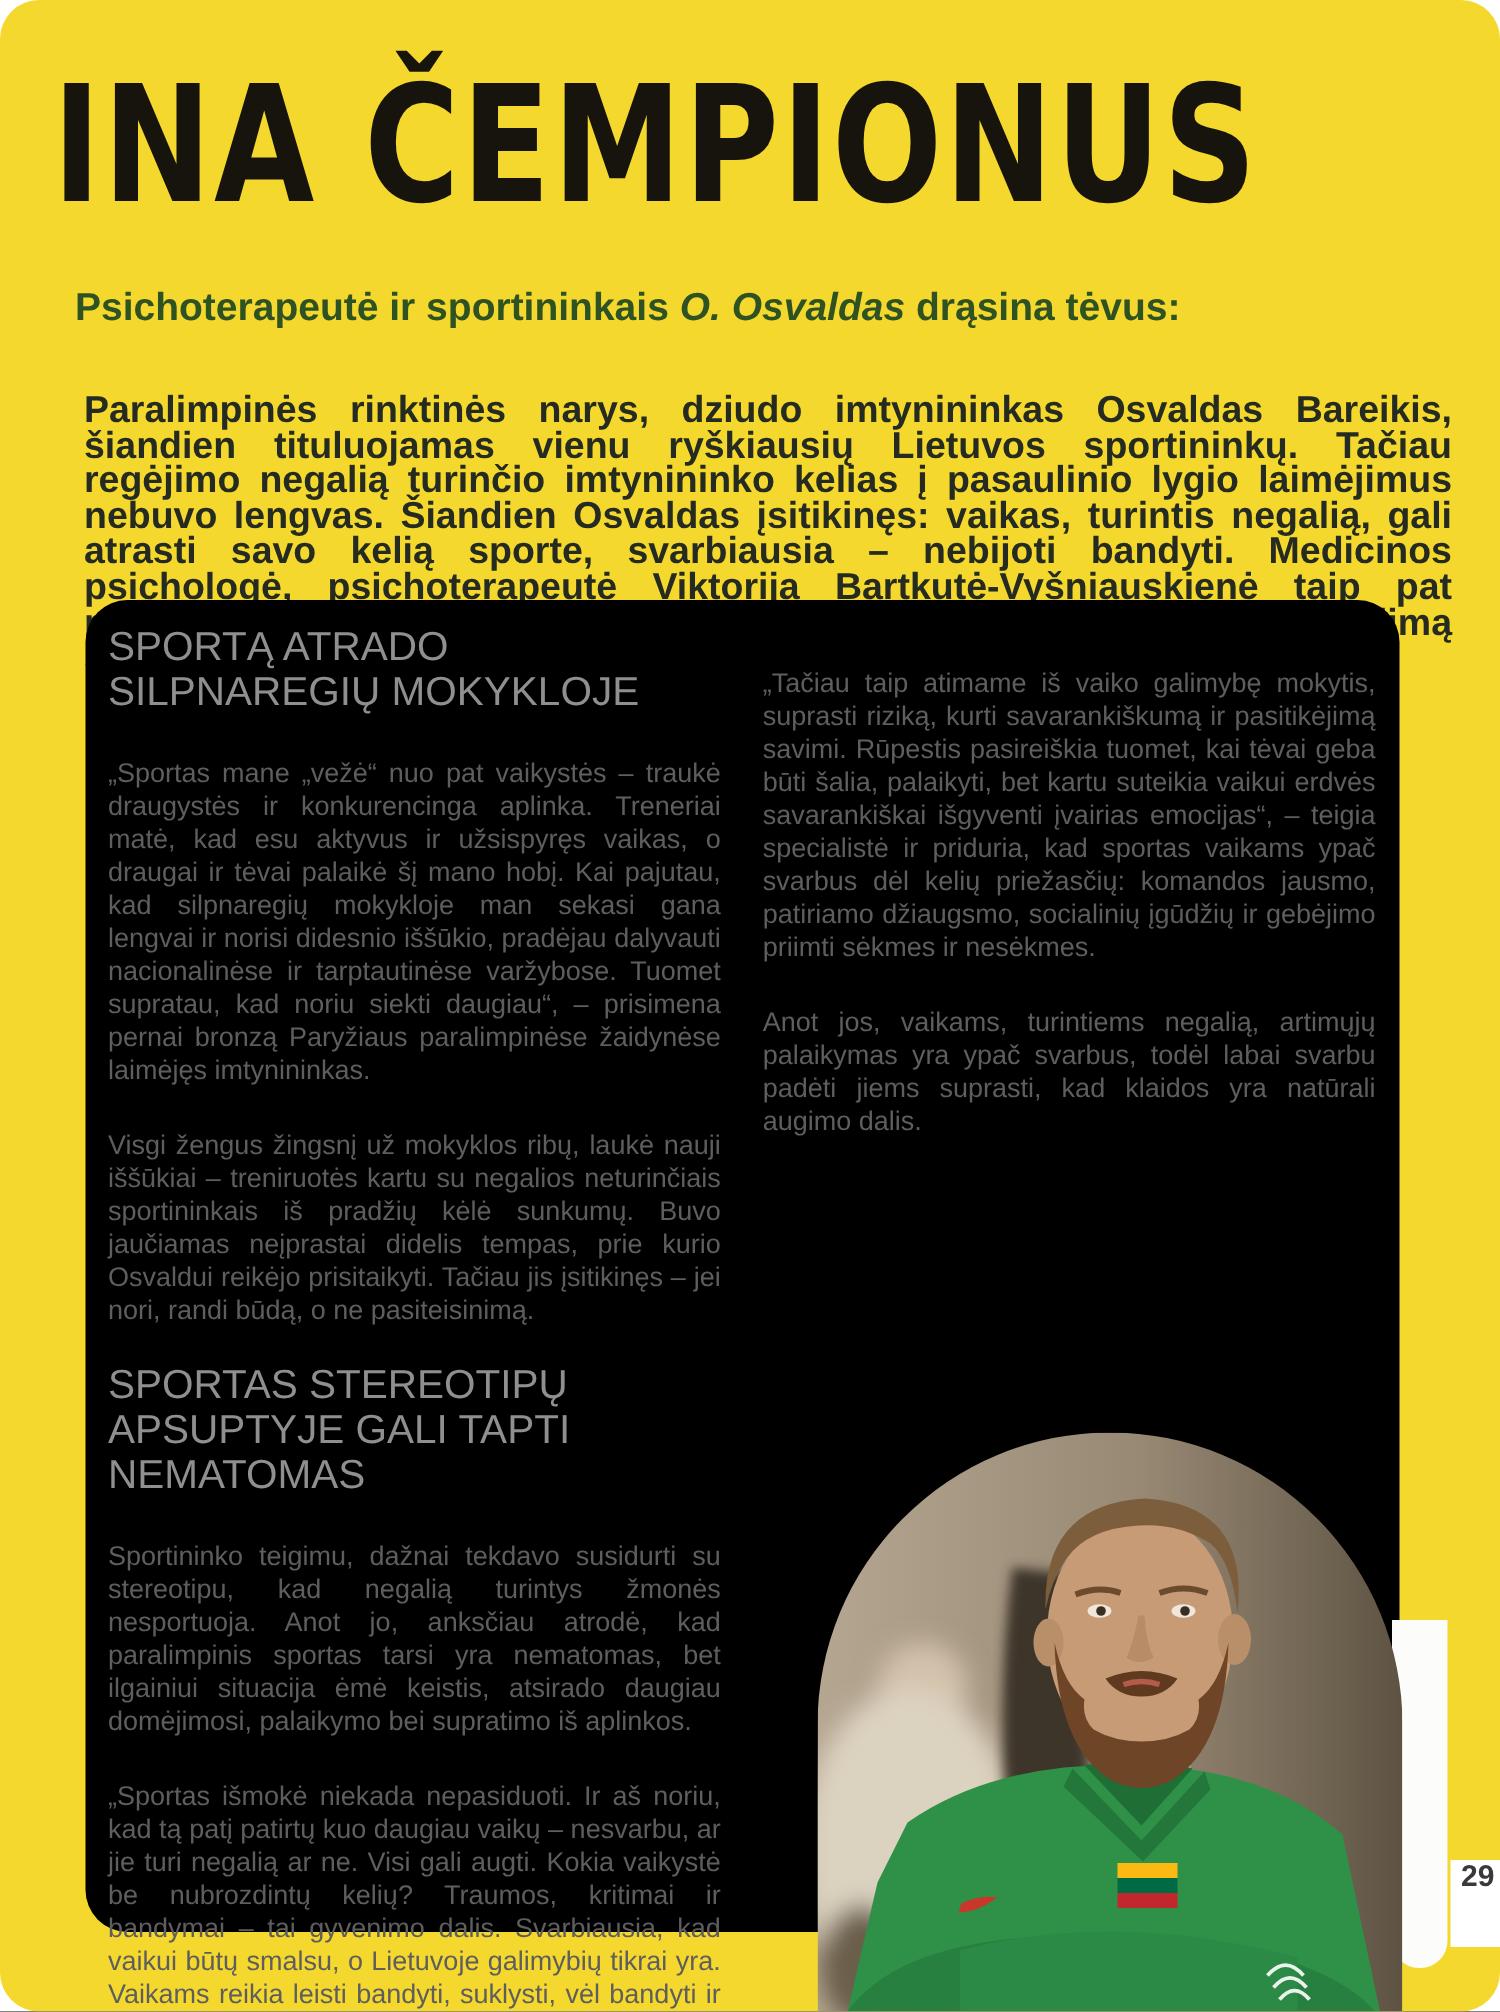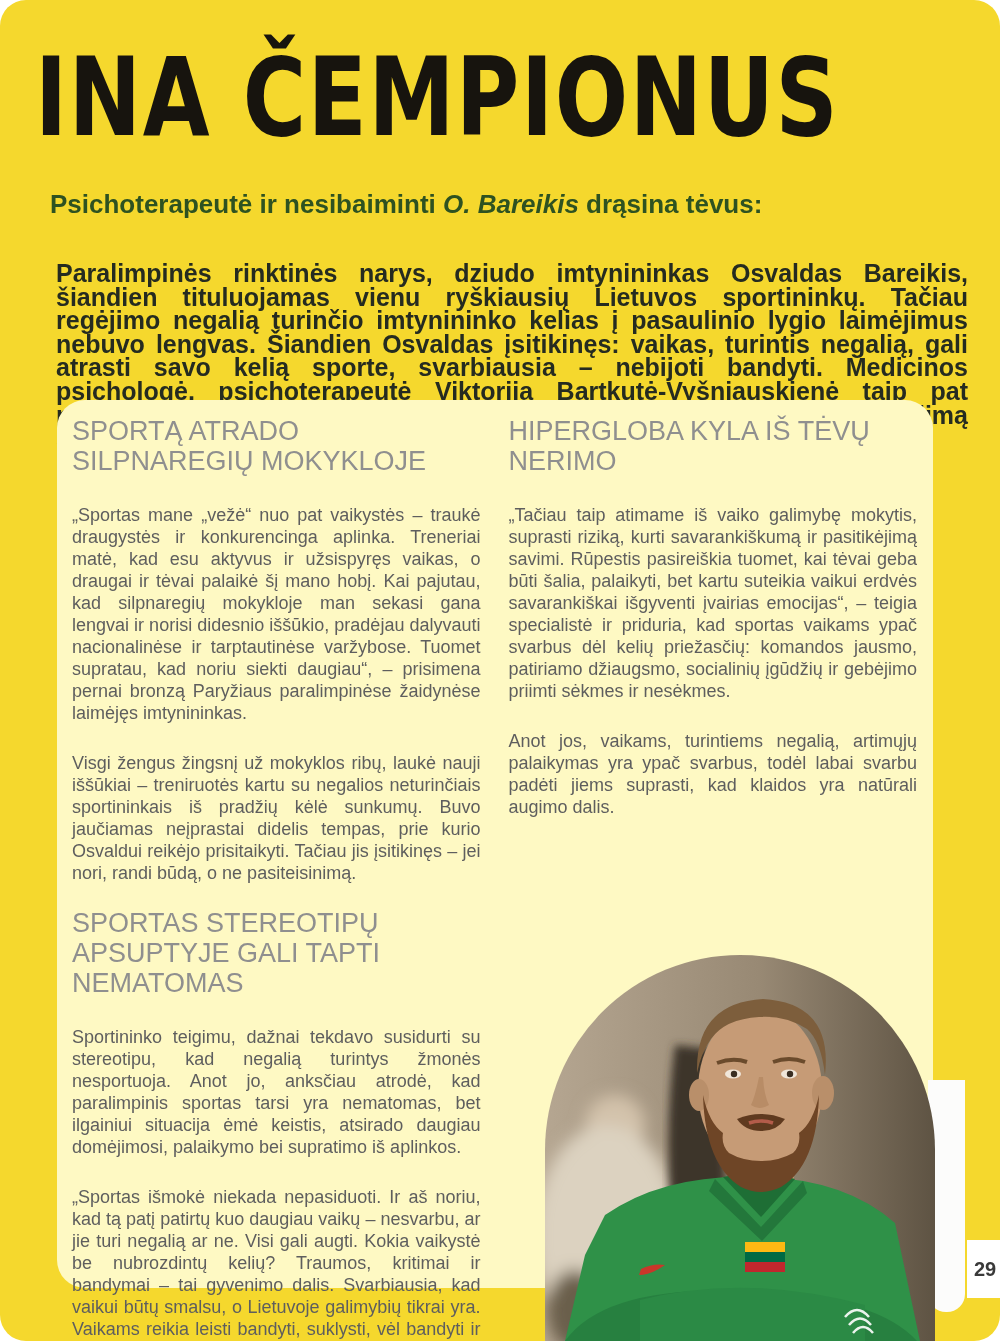--- a/index.html
+++ b/index.html
@@ -43,21 +43,21 @@
     font-weight: 700;
     line-height: 23.6px;
     color: #252B20;
     text-align: justify;
   }
   .panel {
     position: absolute;
     top: 400px; left: 57px;
     width: 876px;
     height: 888px;
-    background: #fef9c3;
+    background: #000000;
     border-radius: 28px;
     z-index: 1;
   }
   .panel-sliver {
     position: absolute;
     left: 928px; top: 1080px;
     width: 37px; height: 232px;
     background: #FCFCFB;
     border-radius: 0 0 18px 18px;
     z-index: 1;
@@ -94,54 +94,53 @@
     z-index: 2;
   }
   .photo svg { display:block; width:100%; height:100%; }
   .pagenum-tab {
     position: absolute;
     top: 1240px; left: 967px;
     width: 33px; height: 58px;
     background: #FFFFFF;
     z-index: 3;
     display: flex;
-    align-items: center;
+    align-items: flex-start;
   }
   .pagenum-tab span {
     font-size: 20px;
     font-weight: 700;
     color: #3A3A3A;
     padding-left: 7px;
   }
 </style>
 </head>
 <body>
 
 <div class="page">
 
   <div class="main-title">INA ČEMPIONUS</div>
 
   <div class="subtitle">
-    <div><span>Psichoterapeutė ir nesibaiminti </span><span class="it">O. Bareikis</span><span> drąsina tėvus:</span></div>
+    <div><span>Psichoterapeutė ir sportininkais </span><span class="it">O. Osvaldas</span><span> drąsina tėvus:</span></div>
   </div>
 
   <div class="intro">Paralimpinės rinktinės narys, dziudo imtynininkas Osvaldas Bareikis, šiandien tituluojamas vienu ryškiausių Lietuvos sportininkų. Tačiau regėjimo negalią turinčio imtynininko kelias į pasaulinio lygio laimėjimus nebuvo lengvas. Šiandien Osvaldas įsitikinęs: vaikas, turintis negalią, gali atrasti savo kelią sporte, svarbiausia – nebijoti bandyti. Medicinos psichologė, psichoterapeutė Viktorija Bartkutė-Vyšniauskienė taip pat pataria tėvams nesibaiminti, nes sportuodami vaikai ugdo pasitikėjimą savimi.</div>
 
   <div class="panel">
     <div class="panel-inner">
       <div class="col">
         <div class="col-heading">SPORTĄ ATRADO SILPNAREGIŲ MOKYKLOJE</div>
         <p class="body-p">„Sportas mane „vežė“ nuo pat vaikystės – traukė draugystės ir konkurencinga aplinka. Treneriai matė, kad esu aktyvus ir užsispyręs vaikas, o draugai ir tėvai palaikė šį mano hobį. Kai pajutau, kad silpnaregių mokykloje man sekasi gana lengvai ir norisi didesnio iššūkio, pradėjau dalyvauti nacionalinėse ir tarptautinėse varžybose. Tuomet supratau, kad noriu siekti daugiau“, – prisimena pernai bronzą Paryžiaus paralimpinėse žaidynėse laimėjęs imtynininkas.</p>
         <p class="body-p">Visgi žengus žingsnį už mokyklos ribų, laukė nauji iššūkiai – treniruotės kartu su negalios neturinčiais sportininkais iš pradžių kėlė sunkumų. Buvo jaučiamas neįprastai didelis tempas, prie kurio Osvaldui reikėjo prisitaikyti. Tačiau jis įsitikinęs – jei nori, randi būdą, o ne pasiteisinimą.</p>
         <div class="col-heading second">SPORTAS STEREOTIPŲ APSUPTYJE GALI TAPTI NEMATOMAS</div>
         <p class="body-p">Sportininko teigimu, dažnai tekdavo susidurti su stereotipu, kad negalią turintys žmonės nesportuoja. Anot jo, anksčiau atrodė, kad paralimpinis sportas tarsi yra nematomas, bet ilgainiui situacija ėmė keistis, atsirado daugiau domėjimosi, palaikymo bei supratimo iš aplinkos.</p>
         <p class="body-p">„Sportas išmokė niekada nepasiduoti. Ir aš noriu, kad tą patį patirtų kuo daugiau vaikų – nesvarbu, ar jie turi negalią ar ne. Visi gali augti. Kokia vaikystė be nubrozdintų kelių? Traumos, kritimai ir bandymai – tai gyvenimo dalis. Svarbiausia, kad vaikui būtų smalsu, o Lietuvoje galimybių tikrai yra. Vaikams reikia leisti bandyti, suklysti, vėl bandyti ir atrasti save“, – ragina dziudo imtynininkas.</p>
       </div>
       <div class="col">
-        <div class="col-heading">HIPERGLOBA KYLA IŠ TĖVŲ NERIMO</div>
         <p class="body-p">„Tačiau taip atimame iš vaiko galimybę mokytis, suprasti riziką, kurti savarankiškumą ir pasitikėjimą savimi. Rūpestis pasireiškia tuomet, kai tėvai geba būti šalia, palaikyti, bet kartu suteikia vaikui erdvės savarankiškai išgyventi įvairias emocijas“, – teigia specialistė ir priduria, kad sportas vaikams ypač svarbus dėl kelių priežasčių: komandos jausmo, patiriamo džiaugsmo, socialinių įgūdžių ir gebėjimo priimti sėkmes ir nesėkmes.</p>
         <p class="body-p">Anot jos, vaikams, turintiems negalią, artimųjų palaikymas yra ypač svarbus, todėl labai svarbu padėti jiems suprasti, kad klaidos yra natūrali augimo dalis.</p>
       </div>
     </div>
   </div>
 
   <div class="panel-sliver"></div>
 
   <div class="photo">
     <svg viewBox="0 0 390 386" preserveAspectRatio="none">

